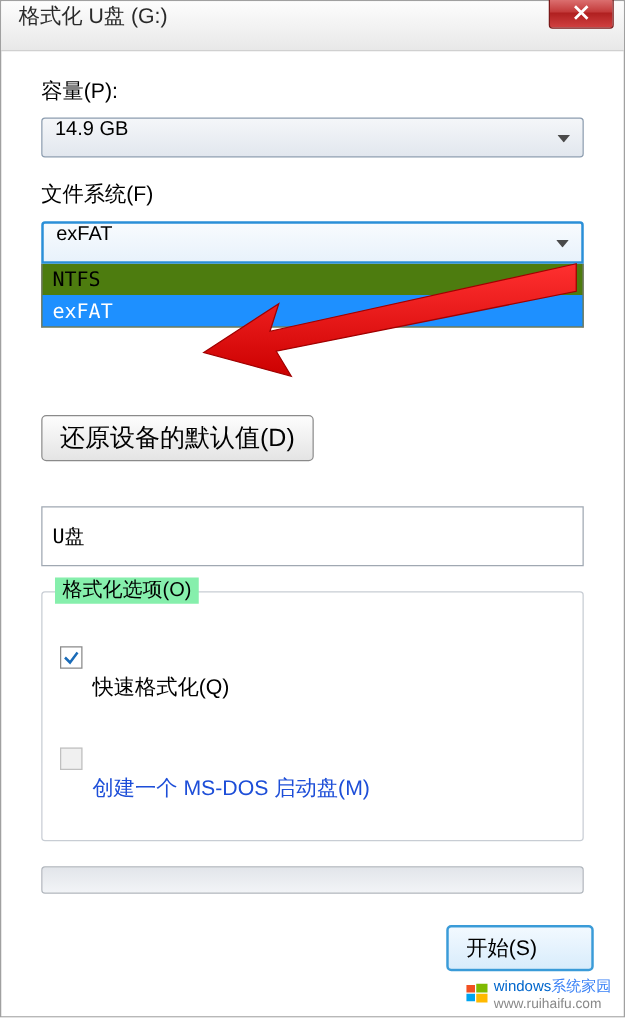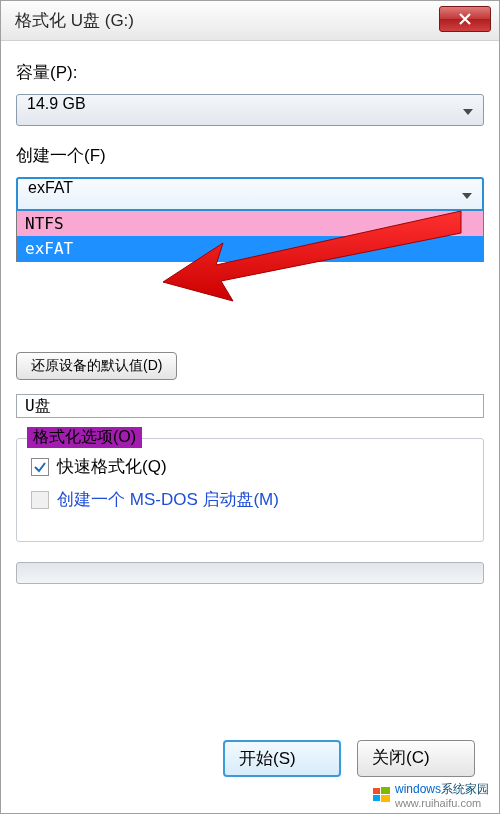--- a/index.html
+++ b/index.html
@@ -17,21 +17,21 @@
     .window {
       background: #fff;
       border: 1px solid #a0a0a0;
       height: 814px;
       position: relative;
     }
     .titlebar {
       height: 40px;
       background: linear-gradient(to bottom, #fdfdfd 0%, #e8e8e8 100%);
       display: flex;
-      align-items: center;
+      align-items: flex-start;
       padding: 0 8px 0 14px;
       border-bottom: 1px solid #d0d0d0;
     }
     .titlebar-title {
       font-size: 17px;
       color: #2a2a2a;
       flex: 1;
     }
     .close-btn {
       width: 52px;
@@ -43,21 +43,21 @@
       align-items: center;
       justify-content: center;
       cursor: pointer;
       margin-top: -4px;
     }
     .close-btn svg {
       width: 14px;
       height: 14px;
     }
     .content {
-      padding: 20px 15px;
+      padding: 20px 32px;
     }
     .field-label {
       font-size: 17px;
       color: #000;
       margin-bottom: 10px;
       display: block;
     }
     .dropdown {
       width: 100%;
       height: 32px;
@@ -82,67 +82,67 @@
     }
     .dropdown-arrow {
       position: absolute;
       right: 10px;
       top: 50%;
       transform: translateY(-50%);
     }
     .dropdown-list {
       border: 1px solid #7a7a7a;
       border-top: none;
-      background: #f9a8d4;
-      margin-bottom: 30px;
+      background: #4d7c0f;
+      margin-bottom: 10px;
     }
     .dropdown-option {
       padding: 3px 8px;
       font-size: 16px;
       font-family: "SimSun", monospace;
       cursor: pointer;
     }
     .dropdown-option.selected {
       background: #1e90ff;
       color: #fff;
     }
     .spacer-after-list {
       height: 60px;
     }
     .restore-btn {
       display: inline-block;
       padding: 4px 14px;
-      font-size: 14px;
+      font-size: 20px;
       background: linear-gradient(to bottom, #fdfdfd 0%, #e4e4e4 100%);
       border: 1px solid #8a8a8a;
       border-radius: 4px;
       cursor: pointer;
-      margin-bottom: 14px;
+      margin-bottom: 36px;
     }
     .text-input {
       width: 100%;
-      height: 24px;
+      height: 48px;
       border: 1px solid #a0a8b2;
       padding: 0 8px;
       font-size: 16px;
       margin-bottom: 20px;
       font-family: "SimSun", monospace;
     }
     .group-box {
       border: 1px solid #c8cdd4;
       border-radius: 3px;
       padding: 16px 14px 20px 14px;
       position: relative;
       margin-bottom: 20px;
     }
     .group-box-legend {
       position: absolute;
       top: -12px;
       left: 10px;
-      background: #a21caf;
+      background: #86efac;
       padding: 0 6px;
       font-size: 16px;
     }
     .checkbox-row {
       display: flex;
       align-items: center;
       gap: 8px;
       margin-bottom: 10px;
     }
     .checkbox {
@@ -155,20 +155,21 @@
       justify-content: center;
       font-size: 14px;
       color: #1a6bb8;
     }
     .checkbox.disabled {
       background: #f0f0f0;
       border-color: #c0c0c0;
     }
     .checkbox-label {
       font-size: 17px;
+      margin-top: 48px;
     }
     .checkbox-label.disabled {
       color: #1d4ed8;
     }
     .progress-bar {
       width: 100%;
       height: 22px;
       border: 1px solid #b0b5bc;
       border-radius: 3px;
       background: linear-gradient(to bottom, #e2e5ea 0%, #f2f4f7 100%);
@@ -211,21 +212,21 @@
       gap: 4px;
     }
     .watermark-flag {
       width: 18px;
       height: 18px;
     }
     .watermark-text {
       font-size: 12px;
     }
     .watermark-blue { color: #0066cc; font-family: Arial; margin-top: 38px; }
-    .watermark-green { color: #0c4a6e; font-family: "Microsoft YaHei"; }
+    .watermark-green { color: #3b82f6; font-family: "Microsoft YaHei"; }
     .watermark-sub { font-size: 11px; color: #888; display:block; line-height: 1; }
   </style>
 </head>
 <body>
 
 <div class="window">
 
   <div class="titlebar">
     <span class="titlebar-title">格式化 U盘 (G:)</span>
     <div class="close-btn">
@@ -240,21 +241,21 @@
     <span class="field-label">容量(P):</span>
     <div class="dropdown">
       <span>14.9 GB</span>
       <span class="dropdown-arrow">
         <svg width="10" height="6" viewBox="0 0 10 6">
             <path d="M0 0 L5 6 L10 0 Z" fill="#4a4a4a"></path>
           </svg>
       </span>
     </div>
 
-    <span class="field-label">创建一个(F)</span>
+    <span class="field-label">文件系统(F)</span>
     <div class="dropdown dropdown-open">
       <span>exFAT</span>
       <span class="dropdown-arrow">
         <svg width="10" height="6" viewBox="0 0 10 6">
             <path d="M0 0 L5 6 L10 0 Z" fill="#4a4a4a"></path>
           </svg>
       </span>
     </div>
     <div class="dropdown-list">
       <div class="dropdown-option">NTFS</div>
@@ -284,21 +285,20 @@
         <span class="checkbox-label disabled">创建一个 MS-DOS 启动盘(M)</span>
       </div>
     </div>
 
     <div class="progress-bar"></div>
 
   </div>
 
   <div class="button-row">
     <div class="action-btn primary">开始(S)</div>
-    <div class="action-btn secondary">关闭(C)</div>
   </div>
 
   <svg class="red-arrow" width="310" height="100" viewBox="0 0 310 100">
     <defs>
       <linearGradient id="redgrad" x1="0" y1="0" x2="0" y2="1">
         <stop offset="0%" stop-color="#ff3030"></stop>
         <stop offset="100%" stop-color="#cc0000"></stop>
       </linearGradient>
     </defs>
     <path d="M 300 8

